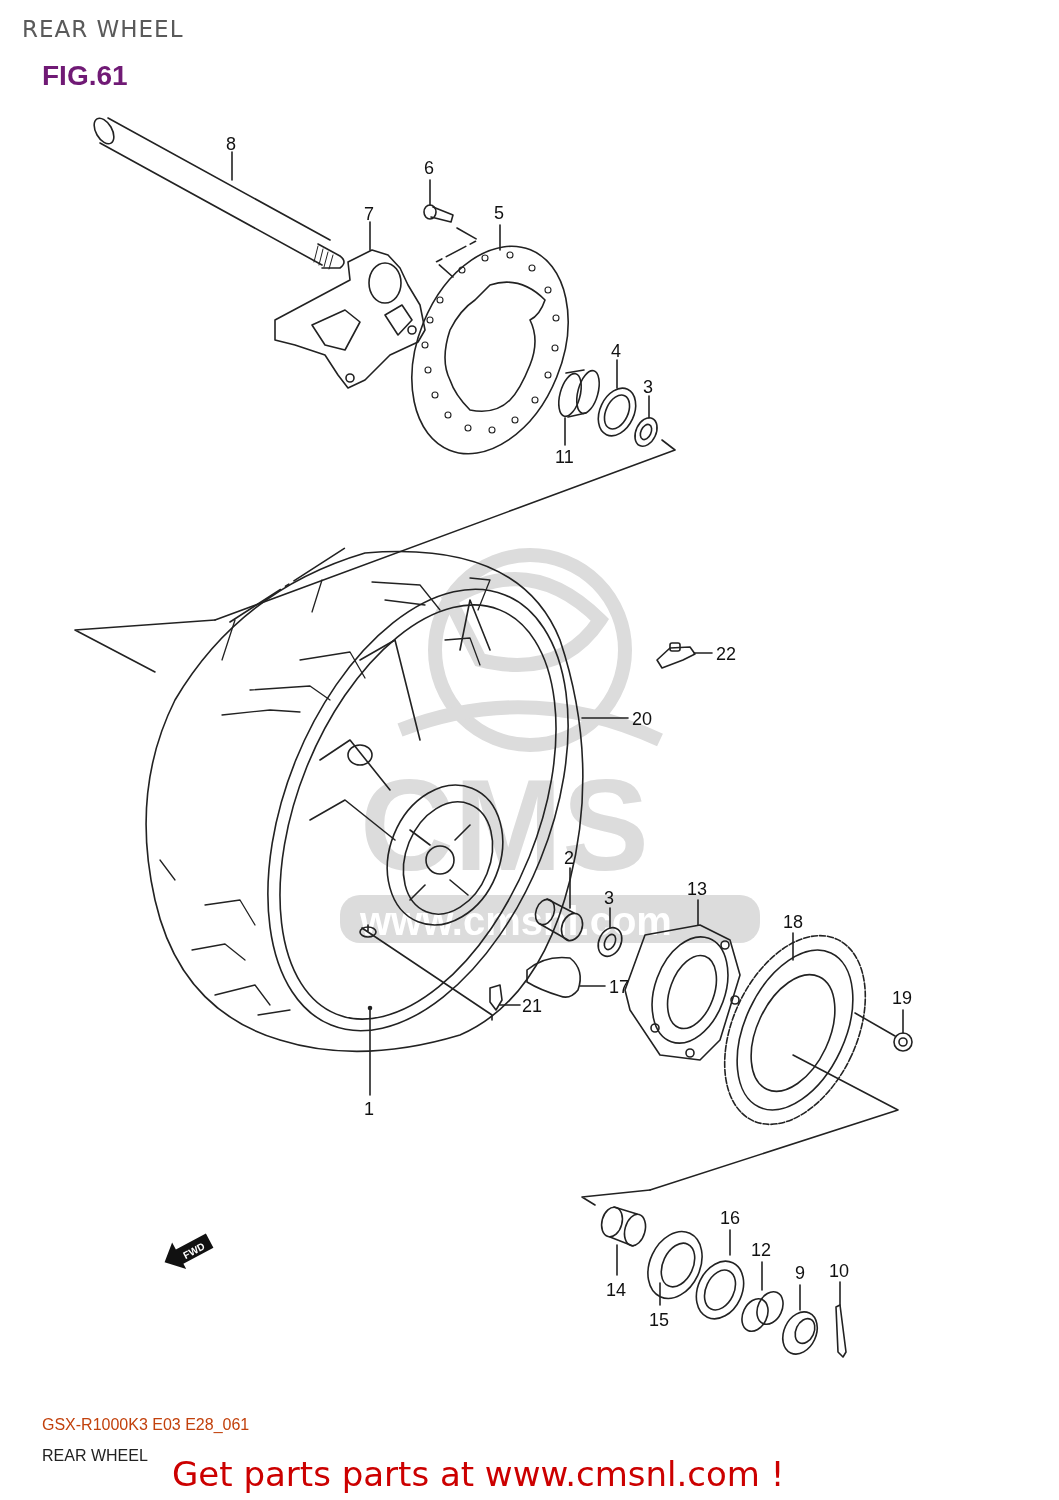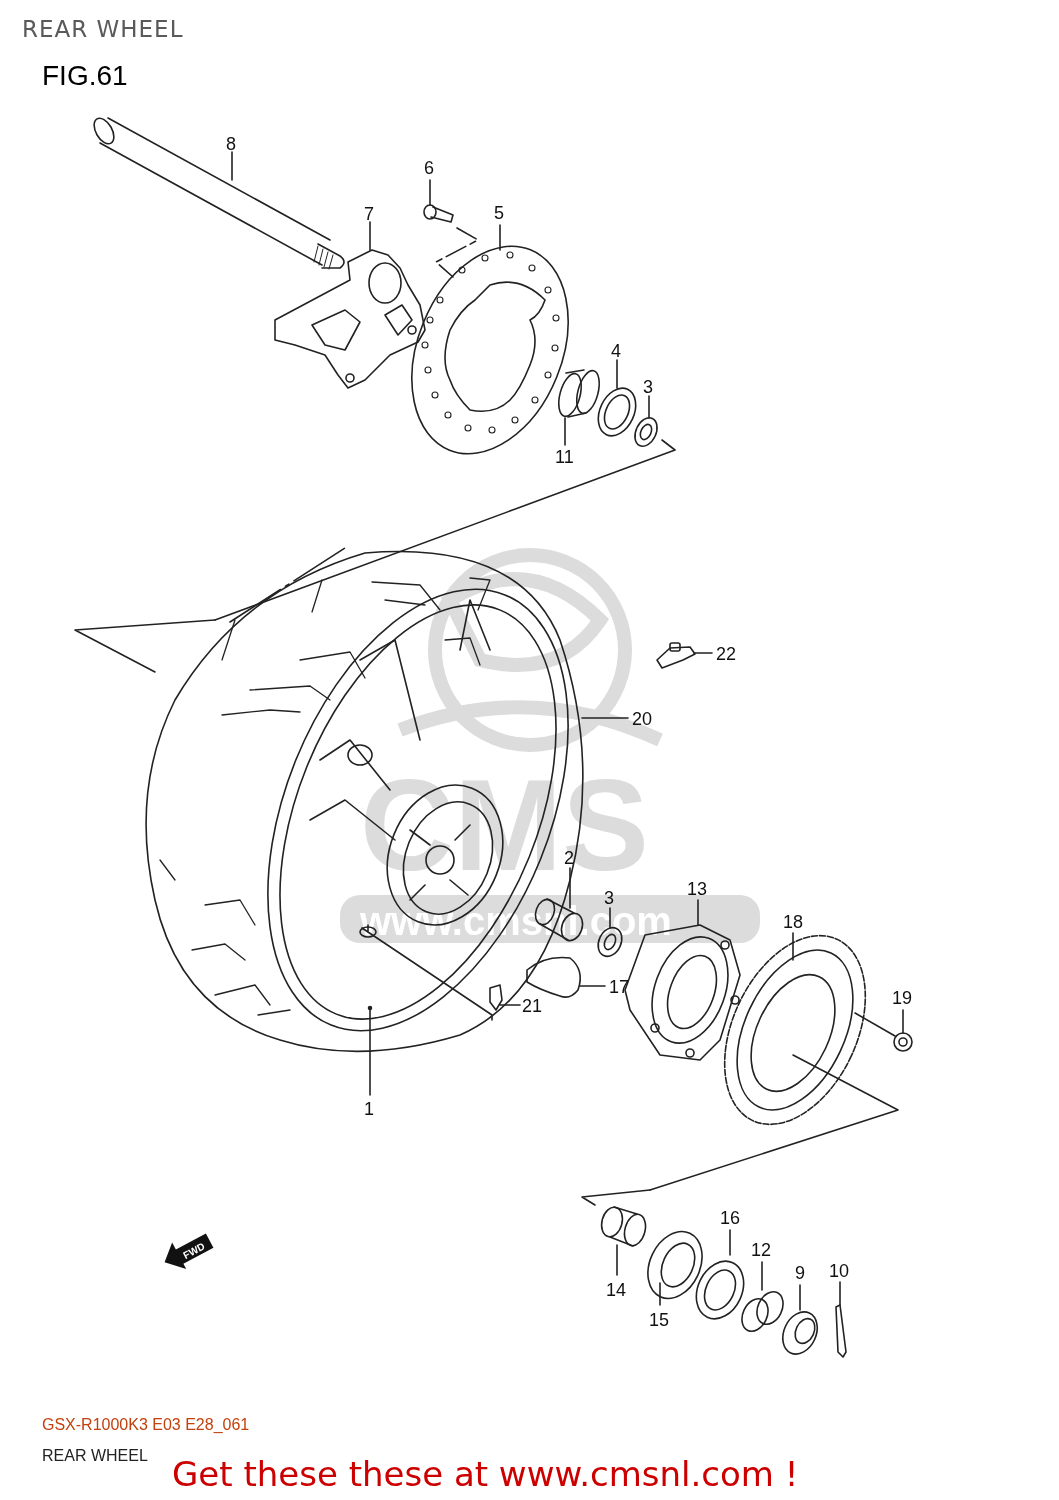--- a/index.html
+++ b/index.html
@@ -1,18 +1,18 @@
 <!DOCTYPE html>
 <html><head>
 <meta charset="utf-8">
 <style>
   html, body { margin: 0; padding: 0; background: #ffffff; }
   body { width: 1059px; height: 1500px; position: relative; overflow: hidden; font-family: "Liberation Sans", sans-serif; }
   .page-title { position: absolute; left: 22px; top: 16px; font-size: 23px; color: #5a5a5a; letter-spacing: 1px; font-family: "DejaVu Sans", sans-serif; }
-  .fig-label { position: absolute; left: 42px; top: 60px; font-size: 28px; font-weight: normal; color: #000000; font-family: "Liberation Sans", sans-serif; letter-spacing: 0px; }
+  .fig-label { position: absolute; left: 42px; top: 60px; font-size: 28px; font-weight: bold; color: #701a75; font-family: "Liberation Sans", sans-serif; letter-spacing: 0px; }
   svg.diagram { position: absolute; left: 0; top: 0; }
   .callout { font-family: "Liberation Sans", sans-serif; font-size: 18px; fill: #111; }
   .footer-model { position: absolute; left: 42px; top: 1416px; font-size: 16px; color: #c2410c; font-family: "Liberation Sans", sans-serif; }
   .footer-title { position: absolute; left: 42px; top: 1447px; font-size: 16px; color: #222; font-family: "Liberation Sans", sans-serif; }
   .promo { position: absolute; left: 172px; top: 1454px; font-size: 34px; color: #cc0000; font-family: "DejaVu Sans", sans-serif; white-space: nowrap; letter-spacing: 0px; }
   .watermark { position: absolute; left: 300px; top: 540px; width: 470px; height: 420px; pointer-events: none; }
 </style>
 </head>
 <body>
 
@@ -280,13 +280,13 @@
     <text class="callout" x="751" y="1256">12</text>
     <text class="callout" x="795" y="1279">9</text>
     <text class="callout" x="829" y="1277">10</text>
     <text class="callout" x="606" y="1296">14</text>
     <text class="callout" x="649" y="1326">15</text>
   </g>
 </svg>
 
 <div class="footer-model">GSX-R1000K3 E03 E28_061</div>
 <div class="footer-title">REAR WHEEL</div>
-<div class="promo">Get these these at www.cmsnl.com !</div>
+<div class="promo">Get parts parts at www.cmsnl.com !</div>
 
 </body></html>

